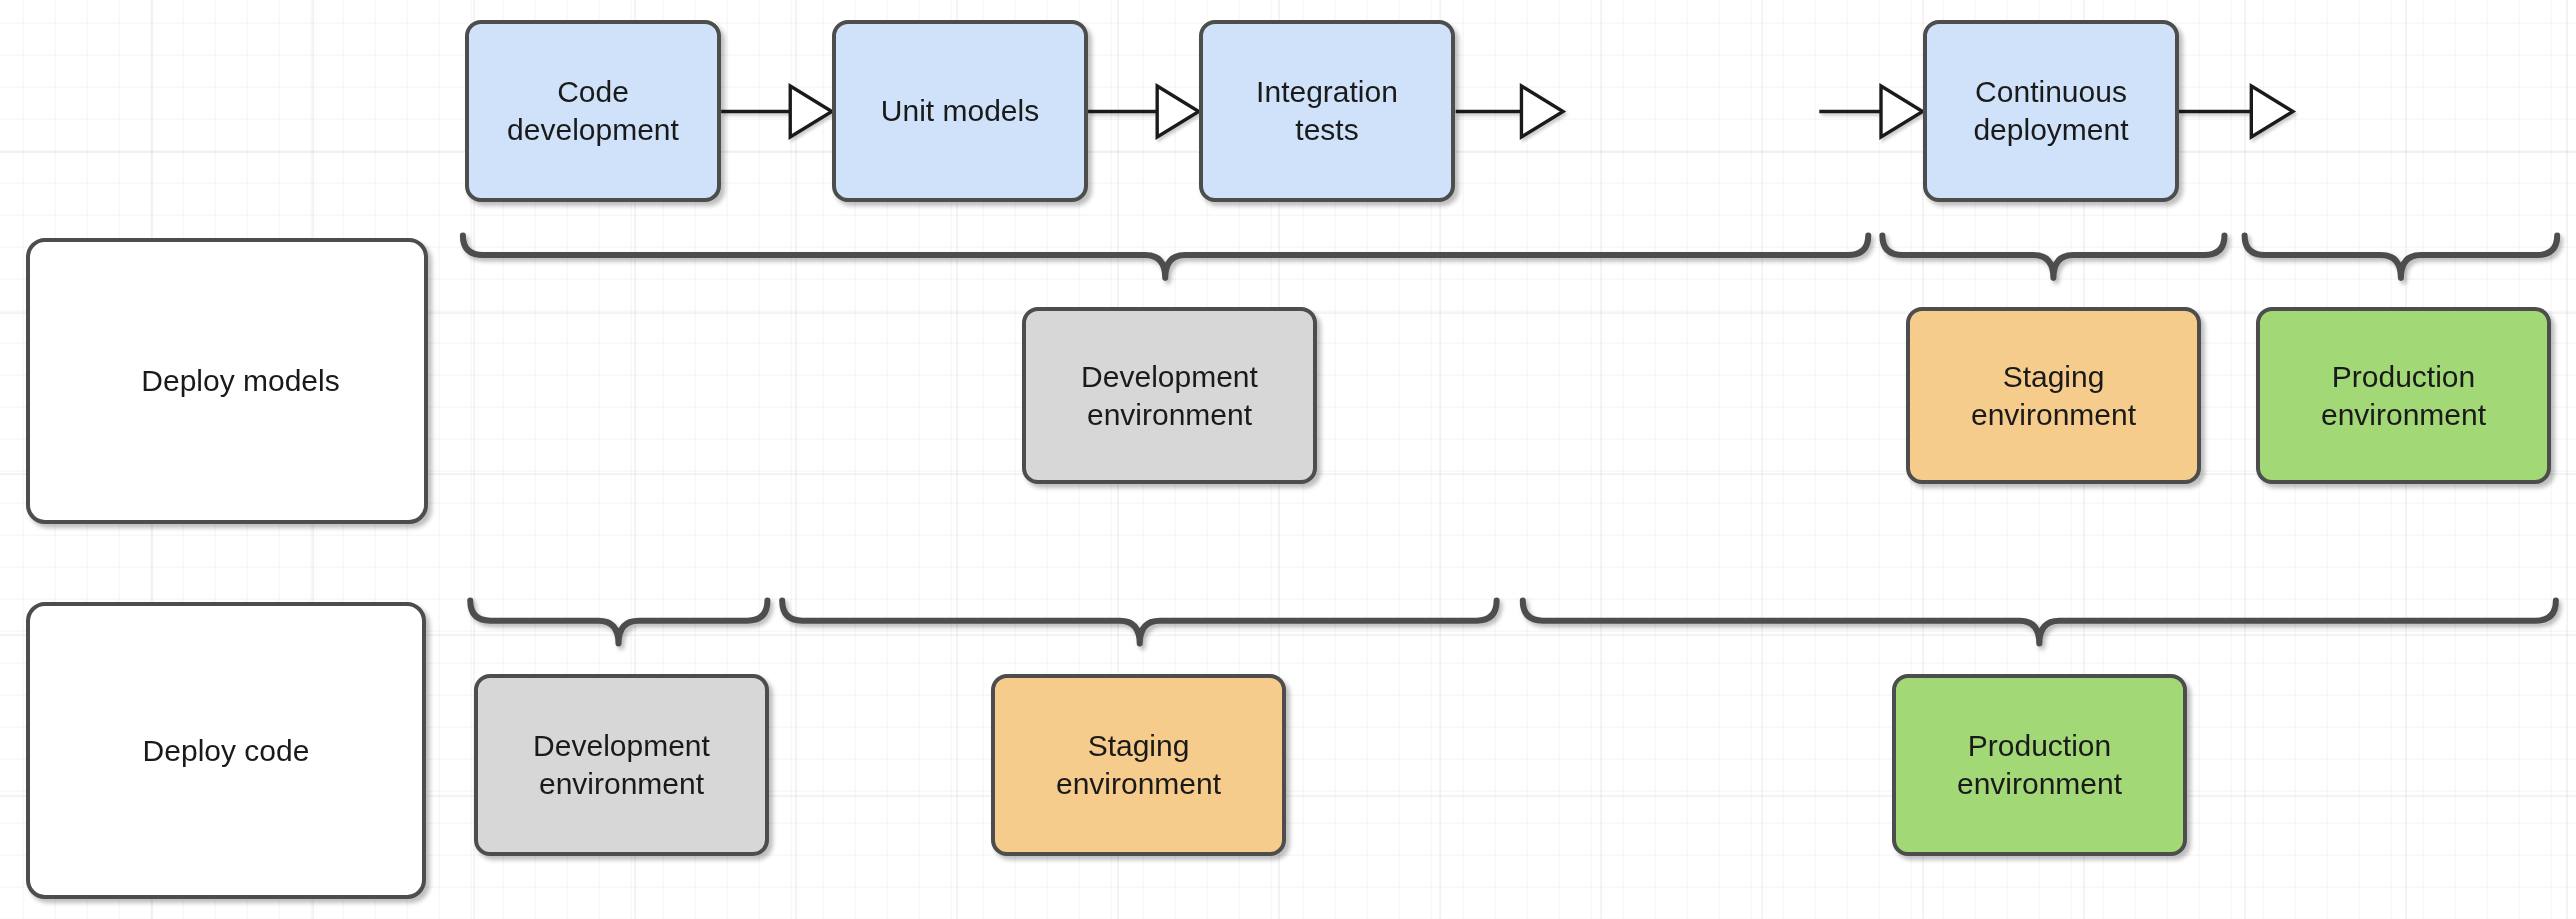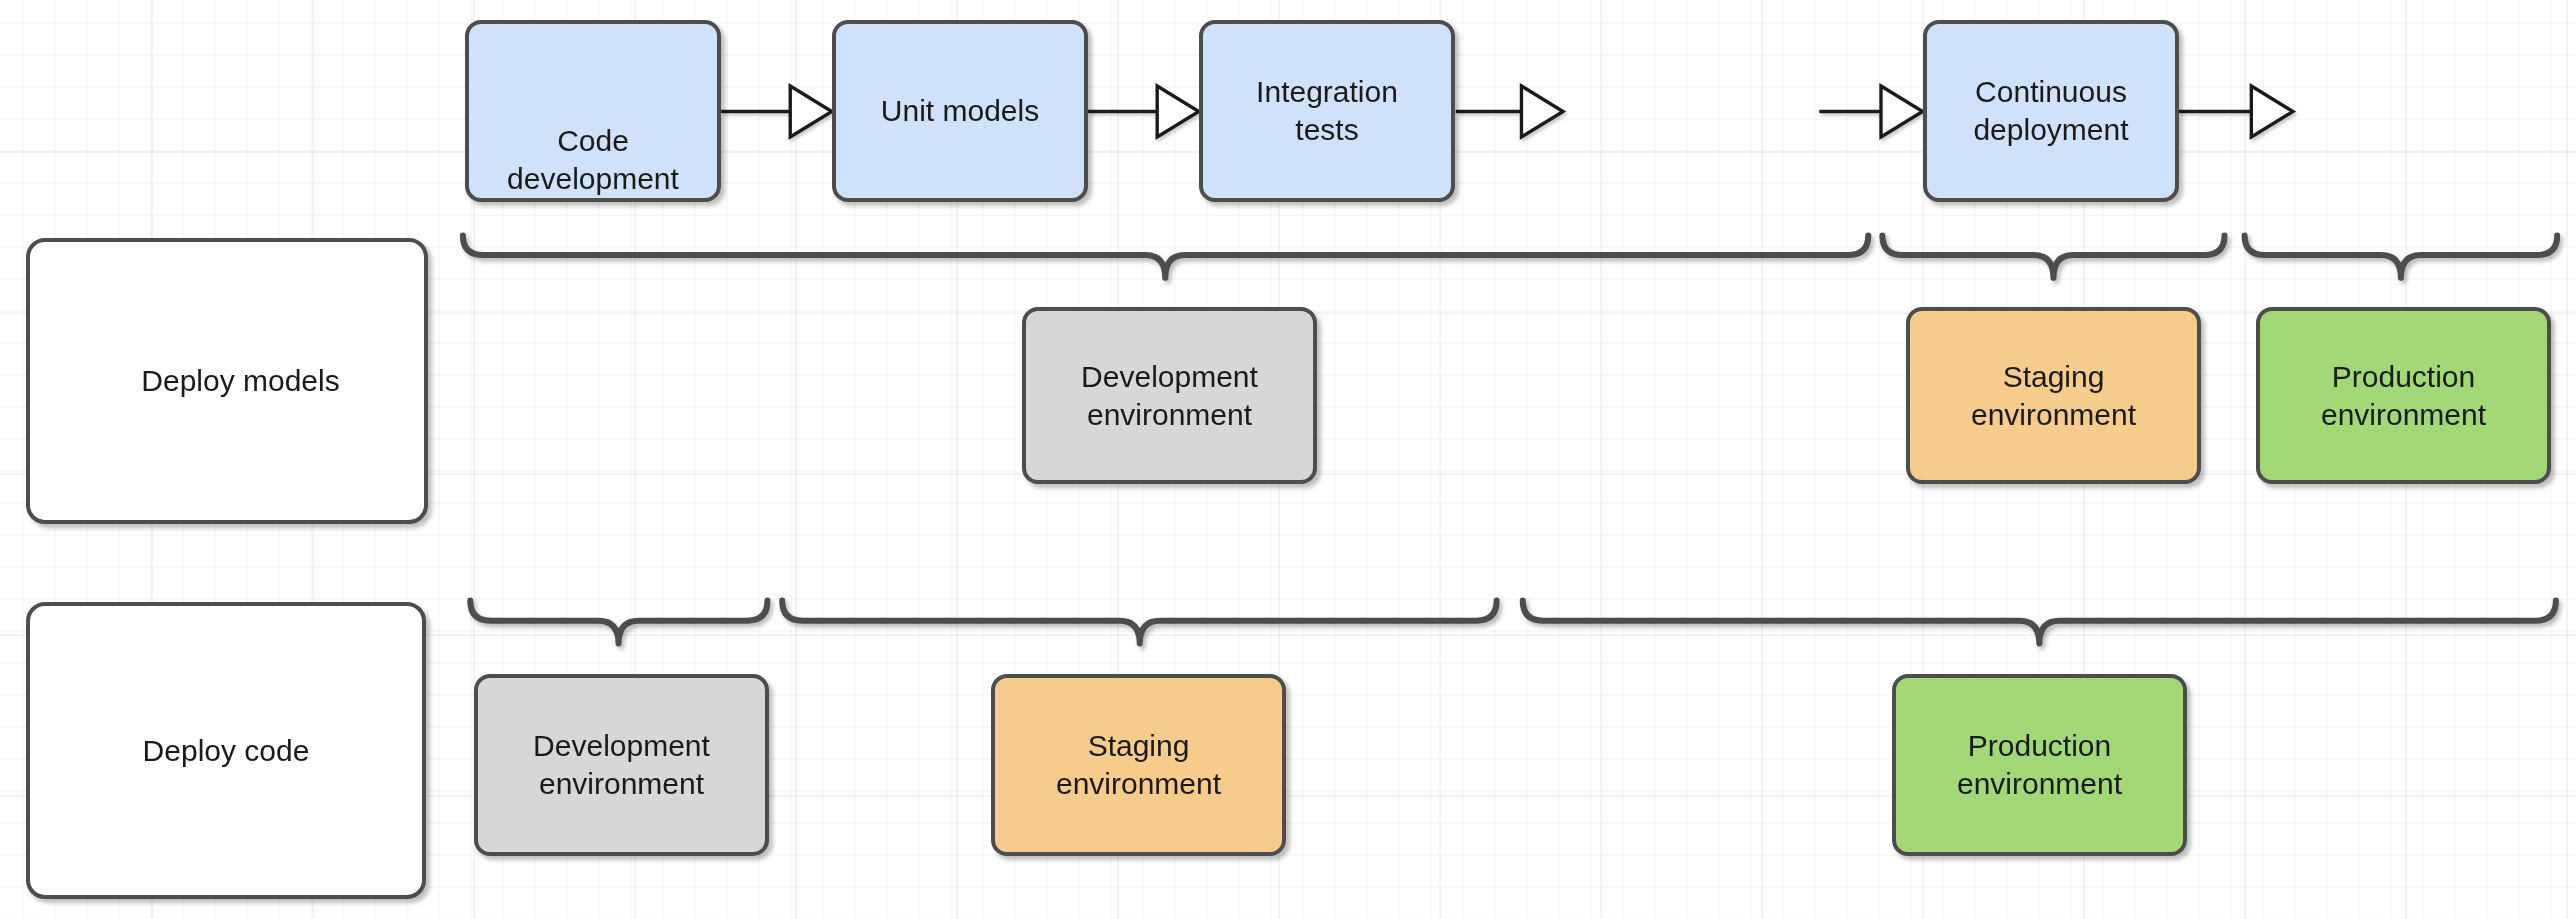--- a/index.html
+++ b/index.html
@@ -125,21 +125,21 @@
 
     <path class="brace" d="M 690 351 Q 690 380 720 380 L 1707 380 Q 1737 380 1737 414 Q 1737 380 1767 380 L 2755 380 Q 2785 380 2785 351" stroke="#4d4d4d"></path>
     <path class="brace" d="M 2806 351 Q 2806 380 2836 380 L 3031 380 Q 3061 380 3061 414 Q 3061 380 3091 380 L 3286 380 Q 3316 380 3316 351" stroke="#4d4d4d"></path>
     <path class="brace" d="M 3346 351 Q 3346 380 3376 380 L 3549 380 Q 3579 380 3579 414 Q 3579 380 3609 380 L 3782 380 Q 3812 380 3812 351" stroke="#4d4d4d"></path>
 
     <path class="brace" d="M 701 895 Q 701 925 731 925 L 892 925 Q 922 925 922 959 Q 922 925 952 925 L 1114 925 Q 1144 925 1144 895" stroke="#4d4d4d"></path>
     <path class="brace" d="M 1166 895 Q 1166 925 1196 925 L 1669 925 Q 1699 925 1699 959 Q 1699 925 1729 925 L 2201 925 Q 2231 925 2231 895" stroke="#4d4d4d"></path>
     <path class="brace" d="M 2270 895 Q 2270 925 2300 925 L 3010 925 Q 3040 925 3040 959 Q 3040 925 3070 925 L 3780 925 Q 3810 925 3810 895" stroke="#4d4d4d"></path>
   </svg>
 
-  <div class="node stage" id="stage-0" style="background-color: rgb(207, 226, 250); align-items: flex-end;">
+  <div class="node stage" id="stage-0" style="background-color: rgb(207, 226, 250);">
     <span class="lbl">Code development</span>
   </div>
   <div class="node stage" id="stage-1" style="background-color: rgb(207, 226, 250);">
     <span class="lbl">Unit models</span>
   </div>
   <div class="node stage" id="stage-2" style="background-color: rgb(207, 226, 250);">
     <span class="lbl">Integration tests</span>
   </div>
   <div class="node stage" id="stage-4" style="background-color: rgb(207, 226, 250);">
     <span class="lbl">Continuous deployment</span>

